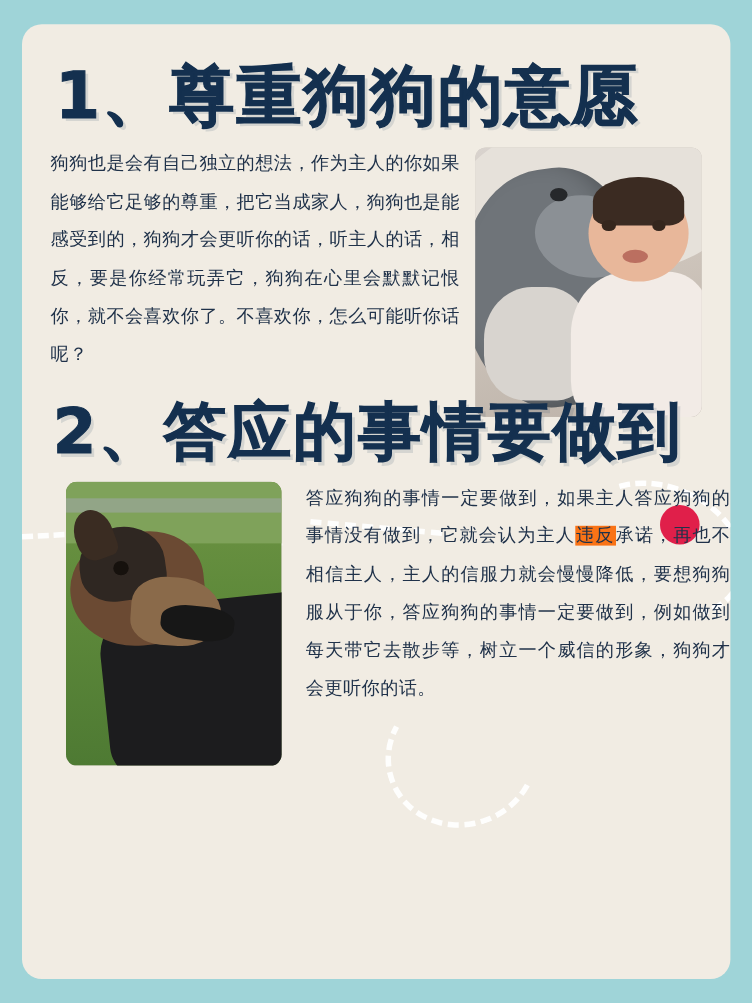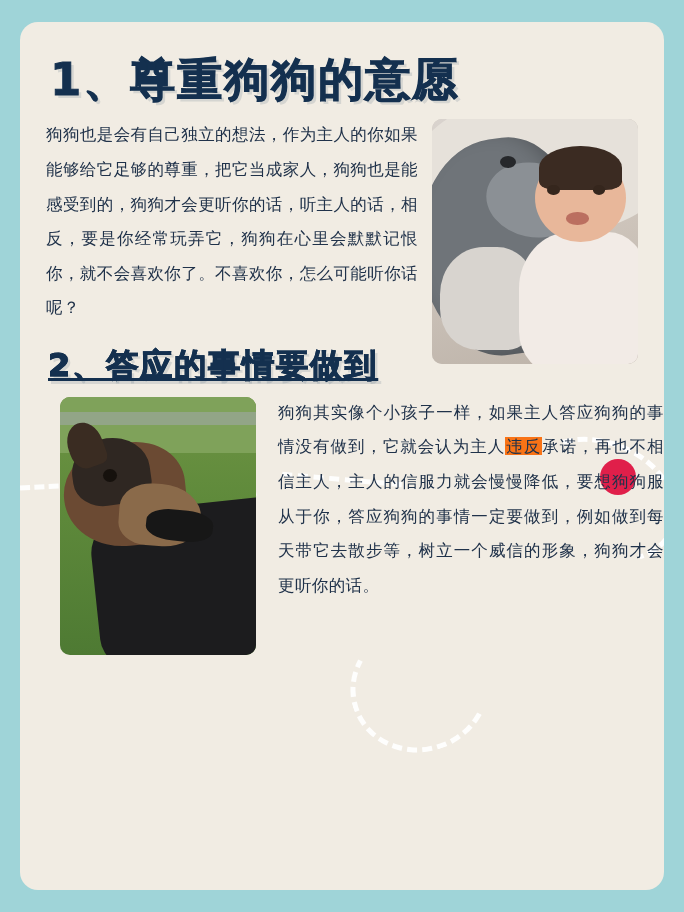--- a/index.html
+++ b/index.html
@@ -36,27 +36,26 @@
   .heading {
     font-family: "DejaVu Sans", "Liberation Sans", sans-serif;
     font-weight: bold;
     color: #14304f;
     letter-spacing: 2px;
     line-height: 1.05;
     -webkit-text-stroke: 1px #14304f;
     text-shadow: 3px 3px 0 rgba(20,48,79,0.12);
   }
   .heading-1 {
-    font-size: 45px;
+    font-size: 59px;
     margin: 8px 0 14px 4px;
   }
   .heading-2 {
-    font-size: 32px;
+    font-size: 57px;
     margin: 4px 0 12px 2px;
-    text-decoration: underline;
   }
 
   .sec1 {
     position: relative;
   }
   .sec1-body {
     position: relative;
   }
   .para {
     font-size: 16.5px;
@@ -399,18 +398,18 @@
           <div class="p2-grass-top"></div>
           <div class="p2-fence"></div>
           <div class="p2-sleeve"></div>
           <div class="p2-dog-head"></div>
           <div class="p2-dog-dark"></div>
           <div class="p2-dog-ear"></div>
           <div class="p2-dog-muzzle"></div>
           <div class="p2-dog-mouth"></div>
           <div class="p2-dog-eye"></div>
         </div>
-        <div class="para sec2-text"><span>狗狗其实像个小孩子一样，如果主人答应狗狗的事情没有做到，它就会认为主人</span><span class="hl">违反</span><span>承诺，再也不相信主人，主人的信服力就会慢慢降低，要想狗狗服从于你，答应狗狗的事情一定要做到，例如做到每天带它去散步等，树立一个威信的形象，狗狗才会更听你的话。</span></div>
+        <div class="para sec2-text"><span>答应狗狗的事情一定要做到，如果主人答应狗狗的事情没有做到，它就会认为主人</span><span class="hl">违反</span><span>承诺，再也不相信主人，主人的信服力就会慢慢降低，要想狗狗服从于你，答应狗狗的事情一定要做到，例如做到每天带它去散步等，树立一个威信的形象，狗狗才会更听你的话。</span></div>
       </div>
     </div>
 
   </div>
 </div>
 
 </body></html>

